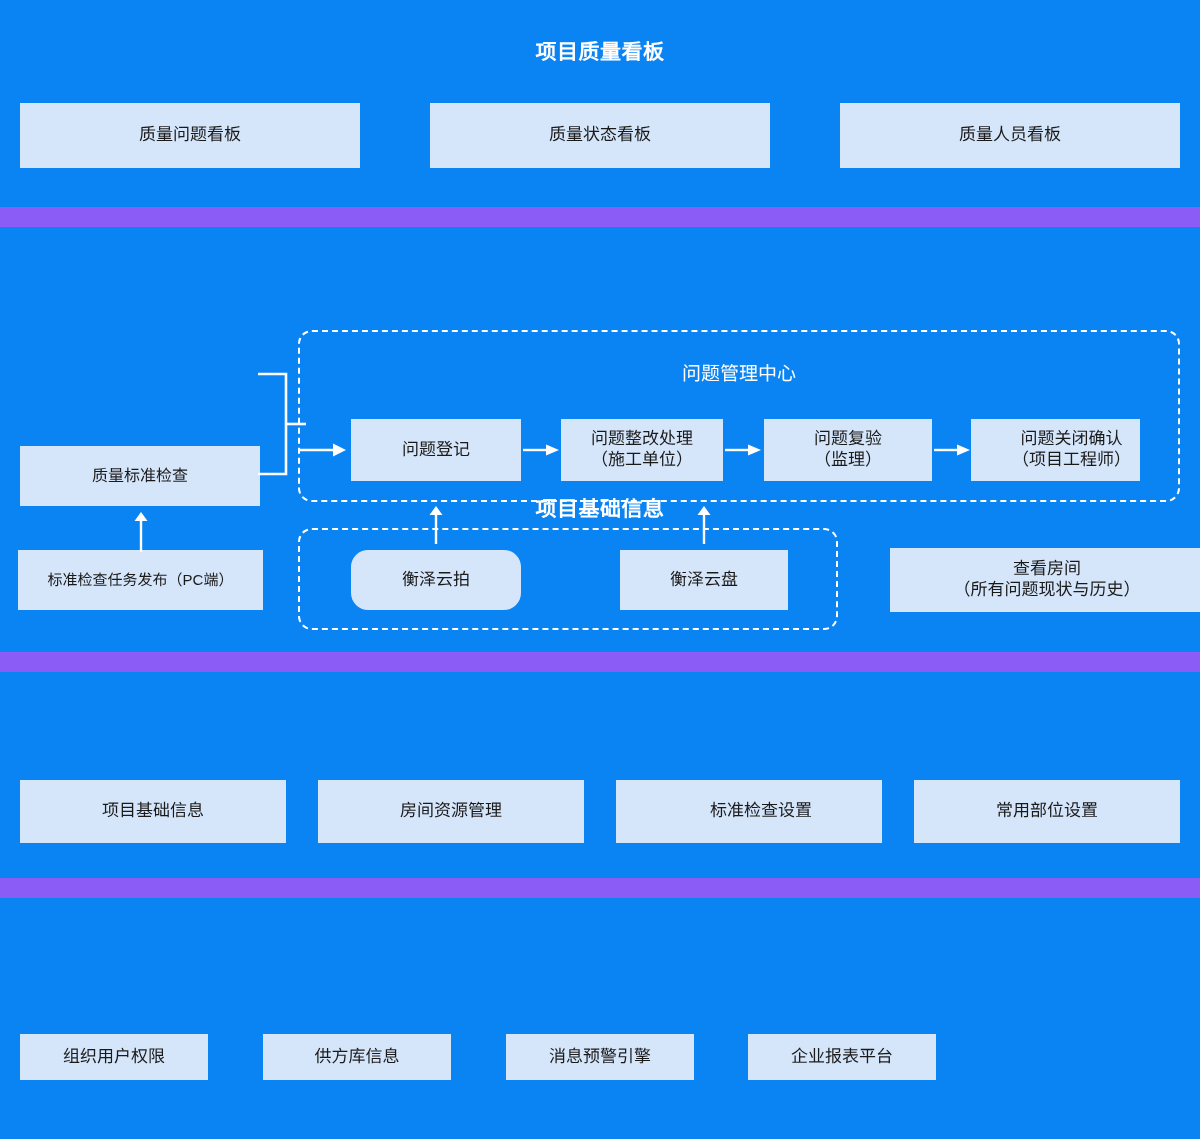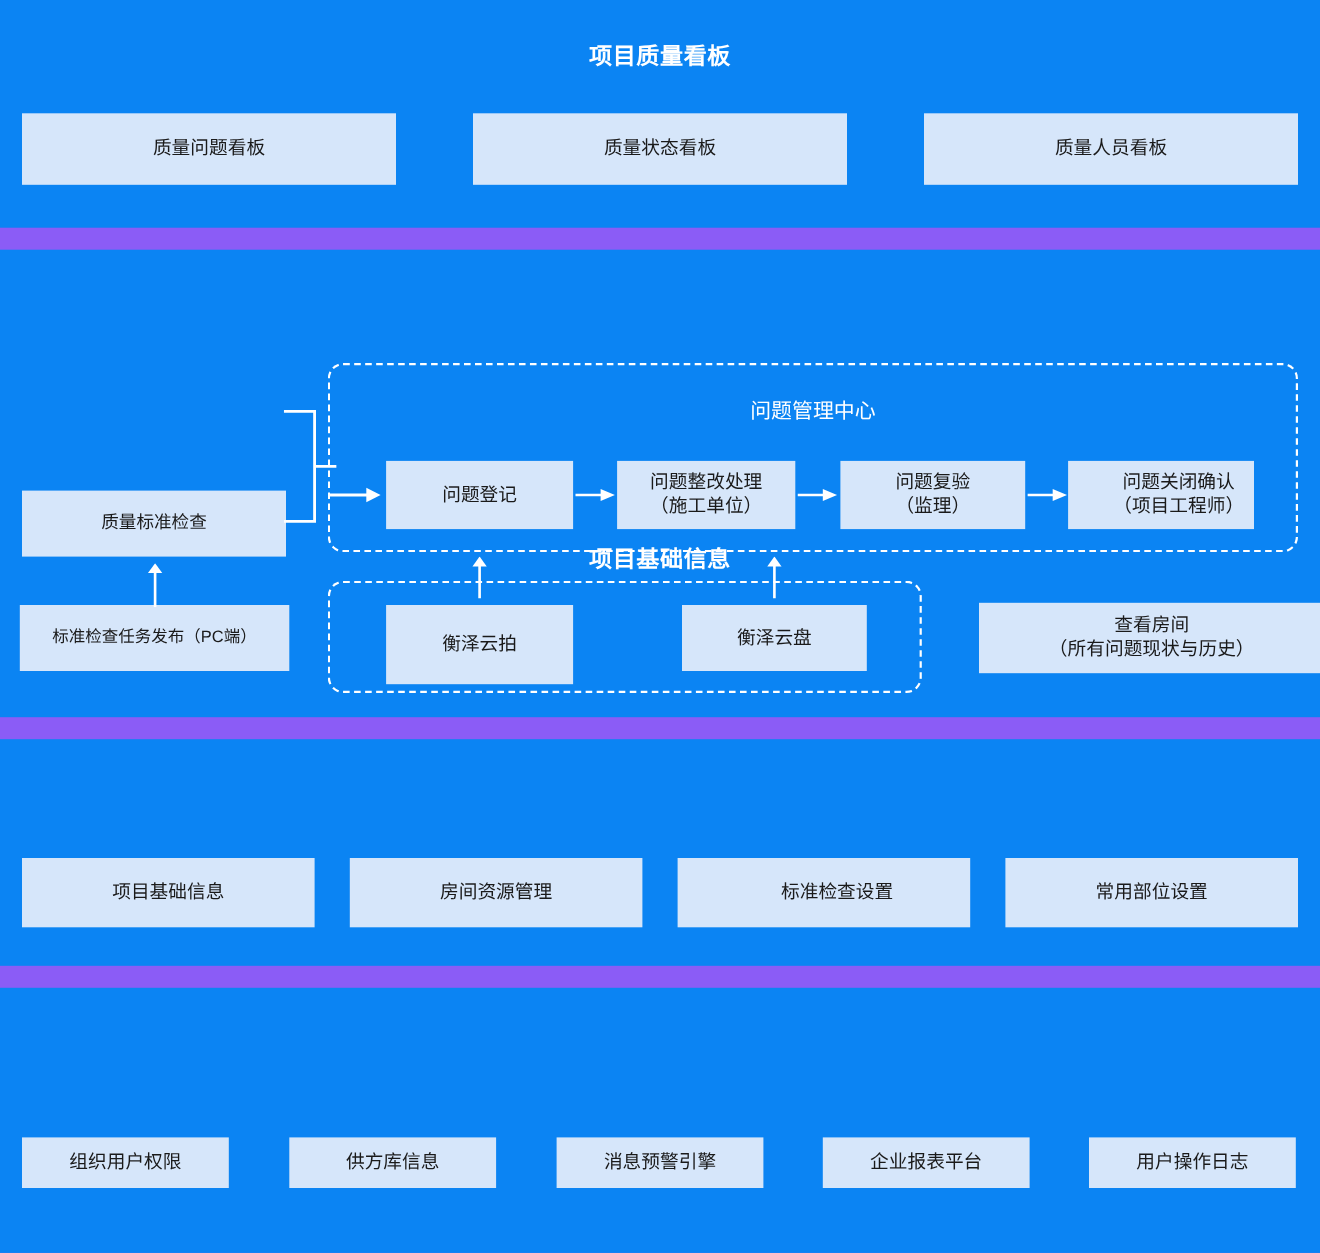--- a/index.html
+++ b/index.html
@@ -108,21 +108,21 @@
   .flow-card {
     top: 419px;
     height: 62px;
     font-size: 17px;
   }
   #flow-card-0 { left: 351px; width: 170px; }
   #flow-card-1 { left: 561px; width: 162px; }
   #flow-card-2 { left: 764px; width: 168px; }
   #flow-card-3 { left: 971px; width: 169px; padding-left: 32px; }
 
-  #card-cloud-photo { left: 351px; top: 550px; width: 170px; height: 72px; font-size: 17px; }
+  #card-cloud-photo { left: 351px; top: 550px; width: 170px; height: 60px; font-size: 17px; border-radius: 17px; }
   #card-cloud-disk  { left: 620px; top: 550px; width: 168px; height: 60px; font-size: 17px; }
   #card-view-room   { left: 890px; top: 548px; width: 314px; height: 64px; font-size: 17px; }
 
   
   .arrow-right {
     position: absolute;
     top: 442px;
     width: 38px;
     height: 16px;
   }
@@ -281,15 +281,14 @@
   <div class="card mgmtbase-card" id="mgmtbase-card-2">标准检查设置</div>
   <div class="card mgmtbase-card" id="mgmtbase-card-3">常用部位设置</div>
 
   <div class="band" id="band-sys-base">
     
   </div>
   <div class="card sysbase-card" id="sysbase-card-0">组织用户权限</div>
   <div class="card sysbase-card" id="sysbase-card-1">供方库信息</div>
   <div class="card sysbase-card" id="sysbase-card-2">消息预警引擎</div>
   <div class="card sysbase-card" id="sysbase-card-3">企业报表平台</div>
-  <div class="card sysbase-card" id="sysbase-card-4">用户操作日志</div>
 
 </div>
 
 </body></html>

